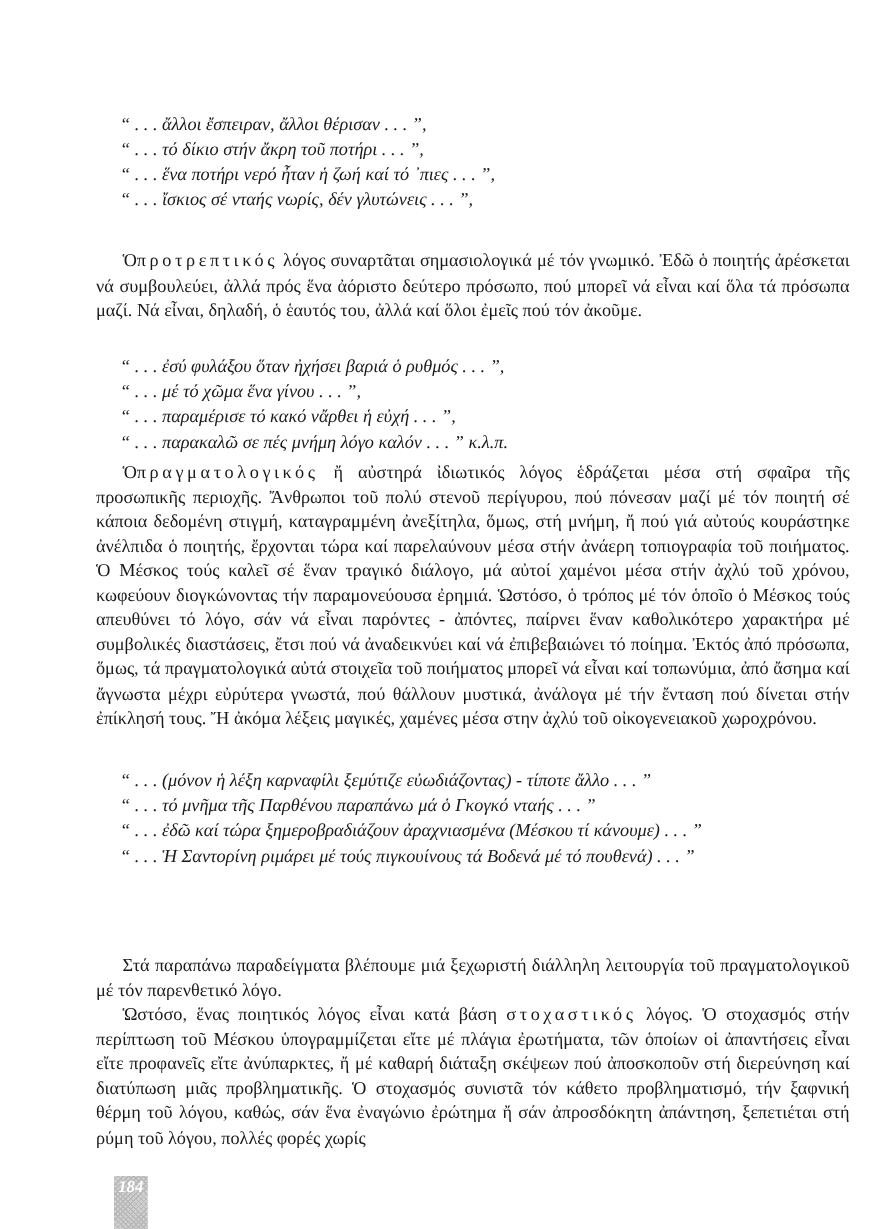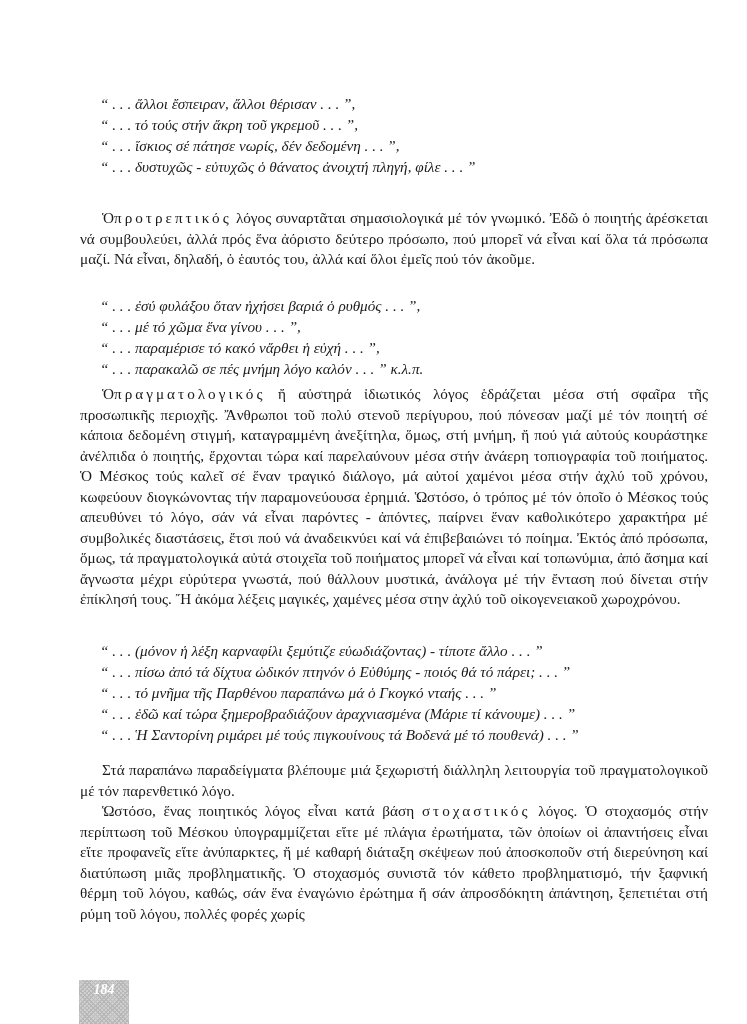--- a/index.html
+++ b/index.html
@@ -3,57 +3,56 @@
   <meta charset="utf-8">
   <style>
     html, body { margin: 0; padding: 0; background: #ffffff; }
     body { width: 747px; height: 1024px; position: relative; overflow: hidden;
       font-family: "Liberation Serif", "DejaVu Serif", serif; color: #1a1a1a; }
     .quotes { position: absolute; left: 100px; font-style: italic; font-size: 15.2px; line-height: 21px; white-space: nowrap; }
     .quotes div { height: 21px; }
     .para { position: absolute; left: 80px; width: 628px; font-size: 15.2px; line-height: 20.5px; text-align: justify; }
     .para p { margin: 0; text-indent: 22px; }
     .spaced { letter-spacing: 3px; }
-    .pagenum { position: absolute; left: 79px; top: 980px; width: 50px; height: 44px;
+    .pagenum { position: absolute; left: 95px; top: 980px; width: 28px; height: 44px;
       background-color: #cfcfcf;
       background-image: repeating-linear-gradient(45deg, #b8b8b8 0 1px, transparent 1px 3px),
                         repeating-linear-gradient(-45deg, #b8b8b8 0 1px, transparent 1px 3px);
       color: #ffffff; font-style: italic; font-weight: bold; font-size: 14px; text-align: center; padding-top: 2px; box-sizing: border-box; }
   </style>
 </head>
 <body>
 
 <div class="quotes" style="top:93px;">
   <div>“ . . . ἄλλοι ἔσπειραν, ἄλλοι θέρισαν . . . ”,</div>
-  <div>“ . . . τό τούς στήν ἄκρη τοῦ γκρεμοῦ . . . ”,</div>
-  <div>“ . . . ἴσκιος σέ πάτησε νωρίς, δέν δεδομένη . . . ”,</div>
-  <div>“ . . . δυστυχῶς - εὐτυχῶς ὁ θάνατος ἀνοιχτή πληγή, φίλε . . . ”</div>
+  <div>“ . . . τό δίκιο στήν ἄκρη τοῦ ποτήρι . . . ”,</div>
+  <div>“ . . . ἕνα ποτήρι νερό ἦταν ἡ ζωή καί τό ᾽πιες . . . ”,</div>
+  <div>“ . . . ἴσκιος σέ νταής νωρίς, δέν γλυτώνεις . . . ”,</div>
 </div>
 
 <div class="para" style="top:208px;">
   <p><span>Ὁ</span><span class="spaced">προτρεπτικός</span><span> λόγος συναρτᾶται σημασιολογικά μέ τόν γνωμικό. Ἐδῶ ὁ ποιητής ἀρέσκεται νά συμβουλεύει, ἀλλά πρός ἕνα ἀόριστο δεύτερο πρόσωπο, πού μπορεῖ νά εἶναι καί ὅλα τά πρόσωπα μαζί. Νά εἶναι, δηλαδή, ὁ ἑαυτός του, ἀλλά καί ὅλοι ἐμεῖς πού τόν ἀκοῦμε.</span></p>
 </div>
 
 <div class="quotes" style="top:295px;">
   <div>“ . . . ἐσύ φυλάξου ὅταν ἠχήσει βαριά ὁ ρυθμός . . . ”,</div>
   <div>“ . . . μέ τό χῶμα ἕνα γίνου . . . ”,</div>
   <div>“ . . . παραμέρισε τό κακό νἄρθει ἡ εὐχή . . . ”,</div>
   <div>“ . . . παρακαλῶ σε πές μνήμη λόγο καλόν . . . ” κ.λ.π.</div>
 </div>
 
 <div class="para" style="top:384px;">
   <p><span>Ὁ</span><span class="spaced">πραγματολογικός</span><span> ἤ αὐστηρά ἰδιωτικός λόγος ἑδράζεται μέσα στή σφαῖρα τῆς προσωπικῆς περιοχῆς. Ἄνθρωποι τοῦ πολύ στενοῦ περίγυρου, πού πόνεσαν μαζί μέ τόν ποιητή σέ κάποια δεδομένη στιγμή, καταγραμμένη ἀνεξίτηλα, ὅμως, στή μνήμη, ἤ πού γιά αὐτούς κουράστηκε ἀνέλπιδα ὁ ποιητής, ἔρχονται τώρα καί παρελαύνουν μέσα στήν ἀνάερη τοπιογραφία τοῦ ποιήματος. Ὁ Μέσκος τούς καλεῖ σέ ἕναν τραγικό διάλογο, μά αὐτοί χαμένοι μέσα στήν ἀχλύ τοῦ χρόνου, κωφεύουν διογκώνοντας τήν παραμονεύουσα ἐρημιά. Ὡστόσο, ὁ τρόπος μέ τόν ὁποῖο ὁ Μέσκος τούς απευθύνει τό λόγο, σάν νά εἶναι παρόντες - ἀπόντες, παίρνει ἕναν καθολικότερο χαρακτήρα μέ συμβολικές διαστάσεις, ἔτσι πού νά ἀναδεικνύει καί νά ἐπιβεβαιώνει τό ποίημα. Ἐκτός ἀπό πρόσωπα, ὅμως, τά πραγματολογικά αὐτά στοιχεῖα τοῦ ποιήματος μπορεῖ νά εἶναι καί τοπωνύμια, ἀπό ἄσημα καί ἄγνωστα μέχρι εὐρύτερα γνωστά, πού θάλλουν μυστικά, ἀνάλογα μέ τήν ἔνταση πού δίνεται στήν ἐπίκλησή τους. Ἤ ἀκόμα λέξεις μαγικές, χαμένες μέσα στην ἀχλύ τοῦ οἰκογενειακοῦ χωροχρόνου.</span></p>
 </div>
 
 <div class="quotes" style="top:640px;">
   <div>“ . . . (μόνον ἡ λέξη καρναφίλι ξεμύτιζε εὐωδιάζοντας) - τίποτε ἄλλο . . . ”</div>
-  <div>“ . . . πίσω ἀπό τά δίχτυα ὠδικόν πτηνόν ὁ Εὐθύμης - ποιός θά τό πάρει; . . . ”</div>
   <div>“ . . . τό μνῆμα τῆς Παρθένου παραπάνω μά ὁ Γκογκό νταής . . . ”</div>
-  <div>“ . . . ἐδῶ καί τώρα ξημεροβραδιάζουν ἀραχνιασμένα (Μάριε τί κάνουμε) . . . ”</div>
+  <div>“ . . . ἐδῶ καί τώρα ξημεροβραδιάζουν ἀραχνιασμένα (Μέσκου τί κάνουμε) . . . ”</div>
   <div>“ . . . Ἡ Σαντορίνη ριμάρει μέ τούς πιγκουίνους τά Βοδενά μέ τό πουθενά) . . . ”</div>
 </div>
 
-<div class="para" style="top:760px;">
+<div class="para" style="top:795px;">
   <p>Στά παραπάνω παραδείγματα βλέπουμε μιά ξεχωριστή διάλληλη λειτουργία τοῦ πραγματολογικοῦ μέ τόν παρενθετικό λόγο.</p>
   <p><span>Ὡστόσο, ἕνας ποιητικός λόγος εἶναι κατά βάση </span><span class="spaced">στοχαστικός</span><span> λόγος. Ὁ στοχασμός στήν περίπτωση τοῦ Μέσκου ὑπογραμμίζεται εἴτε μέ πλάγια ἐρωτήματα, τῶν ὁποίων οἱ ἀπαντήσεις εἶναι εἴτε προφανεῖς εἴτε ἀνύπαρκτες, ἤ μέ καθαρή διάταξη σκέψεων πού ἀποσκοποῦν στή διερεύνηση καί διατύπωση μιᾶς προβληματικῆς. Ὁ στοχασμός συνιστᾶ τόν κάθετο προβληματισμό, τήν ξαφνική θέρμη τοῦ λόγου, καθώς, σάν ἕνα ἐναγώνιο ἐρώτημα ἤ σάν ἀπροσδόκητη ἀπάντηση, ξεπετιέται στή ρύμη τοῦ λόγου, πολλές φορές χωρίς</span></p>
 </div>
 
 <div class="pagenum">184</div>
 
 </body></html>

